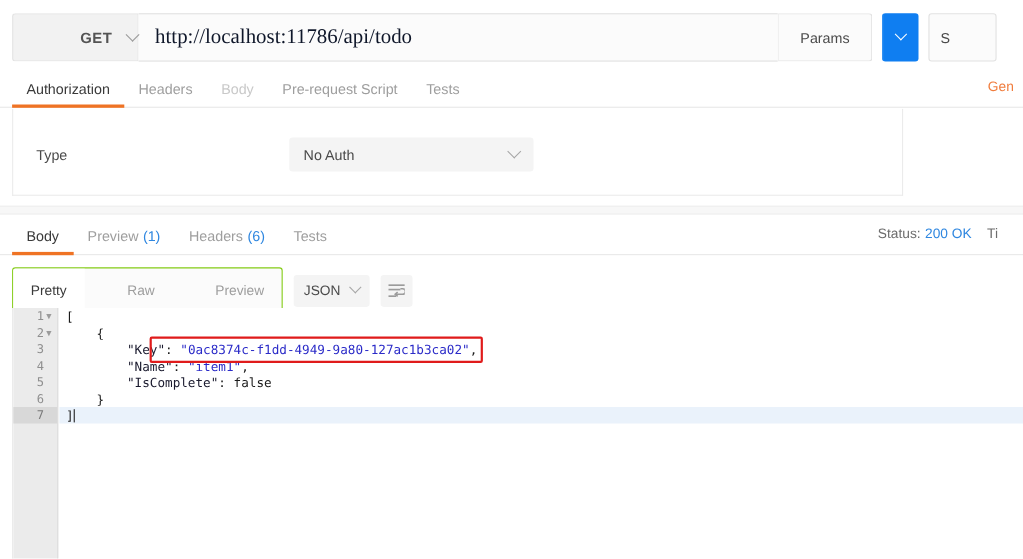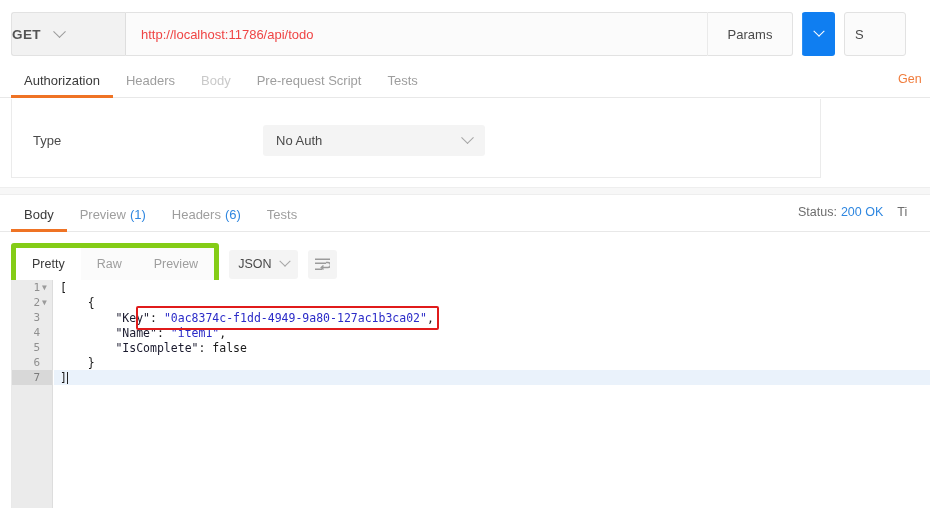--- a/index.html
+++ b/index.html
@@ -34,21 +34,21 @@
   }
 
   .method-box {
     width: 115px;
     background: #f2f2f2;
     border: 1px solid #e2e2e2;
     border-right: 1px solid #dedede;
     border-radius: 3px 0 0 3px;
     display: flex;
     align-items: center;
-    justify-content: flex-start;
+    justify-content: flex-end;
     gap: 14px;
     cursor: pointer;
   }
   .method-label {
     font-size: 13.5px;
     font-weight: bold;
     color: #545454;
     letter-spacing: .4px;
   }
   .chev {
@@ -64,22 +64,23 @@
     background: #fbfbfb;
     border: 1px solid #e2e2e2;
     border-left: none;
     border-right: none;
     display: flex;
     align-items: center;
     padding-left: 15px;
     cursor: text;
   }
   .url-text {
-    font-size: 13px;
-    color: #ef4444;
+    font-size: 19px;
+    color: #0f172a;
+    font-family: Liberation Serif, serif;
   }
 
   .params-btn {
     width: 86px;
     background: #fbfbfb;
     border: 1px solid #e2e2e2;
     border-left: 1px solid #eaeaea;
     border-radius: 0 3px 3px 0;
     display: flex;
     align-items: center;
@@ -268,25 +269,26 @@
   .resp-toolbar {
     position: absolute;
     left: 11px;
     top: 243px;
     display: flex;
     align-items: center;
     gap: 10px;
   }
   .seg-group {
     display: flex;
-    border: 5px solid #84cc16;
+    border: 1px solid #84cc16;
     border-radius: 3px;
     height: 42px;
     background: #fbfbfb;
     overflow: hidden;
+    gap: 23px;
   }
   .seg {
     padding: 0 16px;
     display: flex;
     align-items: center;
     font-size: 12.5px;
     color: #9e9e9e;
     cursor: pointer;
   }
   .seg.active {

